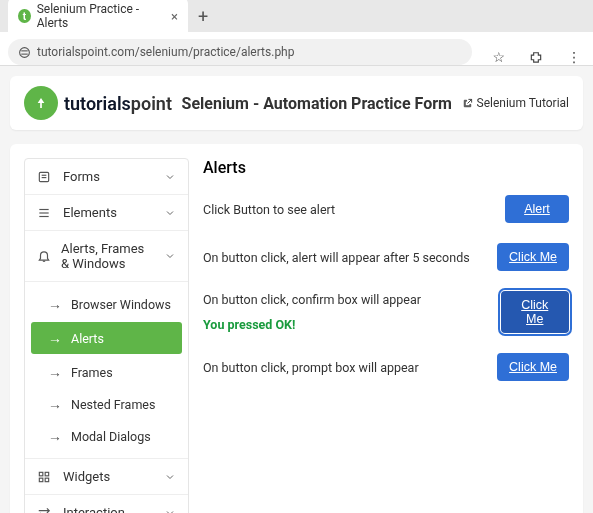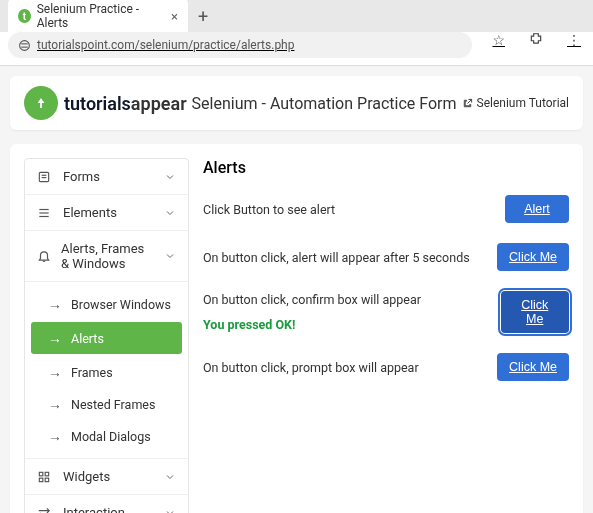--- a/index.html
+++ b/index.html
@@ -4,32 +4,32 @@
 <style>
 * { box-sizing: border-box; margin: 0; padding: 0; }
 body { font-family: -apple-system, BlinkMacSystemFont, "Segoe UI", Roboto, sans-serif; background: #f5f5f5; width: 593px; height: 513px; overflow: hidden; }
 
 .browser-top { background: #fff; }
 .tab-bar { display: flex; align-items: center; height: 32px; background: #e8e8e8; padding-left: 8px; }
 .tab { display: flex; align-items: center; gap: 6px; background: #fff; padding: 6px 10px; border-radius: 8px 8px 0 0; font-size: 12px; color: #333; max-width: 180px; }
 .favicon { width: 14px; height: 14px; border-radius: 50%; background: #5fb548; display: flex; align-items: center; justify-content: center; color: #fff; font-size: 10px; font-weight: bold; }
 .tab-close { color: #666; font-size: 13px; margin-left: 4px; cursor: pointer; }
 .new-tab { color: #555; font-size: 18px; padding: 0 10px; cursor: pointer; }
-.addr-bar { display: flex; align-items: flex-start; height: 34px; padding: 0 8px; gap: 16px; border-bottom: 1px solid #ddd; text-decoration: underline; }
+.addr-bar { display: flex; align-items: flex-end; height: 34px; padding: 0 8px; gap: 16px; border-bottom: 1px solid #ddd; }
 .addr-input { flex: 1; font-size: 12px; color: #555; padding: 6px 10px; background: #f1f1f1; border-radius: 14px; display: flex; align-items: center; gap: 6px; }
 .addr-icon { color: #555; font-size: 13px; }
 .star-icon, .ext-icon, .menu-icon { color: #444; font-size: 14px; padding: 0 4px; cursor: pointer; }
 
 .page { padding: 10px; }
 .header-card { background: #fff; border-radius: 6px; padding: 10px 14px; display: flex; align-items: center; justify-content: space-between; box-shadow: 0 1px 2px rgba(0,0,0,0.06); }
 .logo { display: flex; align-items: center; gap: 6px; }
 .logo-circle { width: 34px; height: 34px; border-radius: 50%; background: #5fb548; display: flex; align-items: center; justify-content: center; color: #fff; font-size: 20px; font-weight: bold; }
 .logo-text { font-size: 18px; font-weight: 600; color: #333; }
 .logo-text .green { color: #0f172a; }
-.header-title { font-size: 16px; color: #333; font-weight: 400; flex:1; text-align:center; }
+.header-title { font-size: 16px; color: #333; font-weight: 700; flex:1; text-align:center; }
 .header-link { font-size: 12px; color: #333; display: flex; align-items: center; gap: 4px; }
 
 .content-card { background: #fff; border-radius: 6px; margin-top: 14px; padding: 14px; display: flex; gap: 14px; box-shadow: 0 1px 2px rgba(0,0,0,0.06); min-height: 380px; }
 .sidebar { width: 165px; border: 1px solid #e5e5e5; border-radius: 4px; font-size: 13px; color: #333; }
 .sb-cat { display: flex; align-items: center; gap: 10px; padding: 10px 12px; border-bottom: 1px solid #eee; cursor: pointer; }
 .sb-cat:last-child { border-bottom: none; }
 .sb-chevron { margin-left: auto; color: #666; }
 .sub-list { padding: 6px 0; border-bottom: 1px solid #eee; }
 .sub-item { display: flex; align-items: center; gap: 8px; padding: 8px 12px 8px 22px; font-size: 12.5px; cursor: pointer; }
 .sub-item.active { background: #5fb548; color: #fff; border-radius: 3px; margin: 2px 6px; padding-left: 16px; }
@@ -81,21 +81,21 @@
 
 <div class="page">
 
   <div class="header-card">
     <div class="logo">
       <span class="logo-circle">
         <svg width="20" height="20" viewBox="0 0 24 24" fill="#fff">
             <path d="M12 6l-4 6h3v6h2v-6h3z"></path>
           </svg>
       </span>
-      <span class="logo-text"><span class="green">tutorials</span><span>appear</span></span>
+      <span class="logo-text"><span class="green">tutorials</span><span>point</span></span>
     </div>
     <div class="header-title">Selenium - Automation Practice Form</div>
     <a class="header-link">
       <svg width="11" height="11" viewBox="0 0 24 24" fill="none" stroke="#333" stroke-width="2">
           <path d="M14 3h7v7M21 3l-9 9M5 5h5v2H7v10h10v-3h2v5H5z"></path>
         </svg>
       <span>Selenium Tutorial</span>
     </a>
   </div>
 

